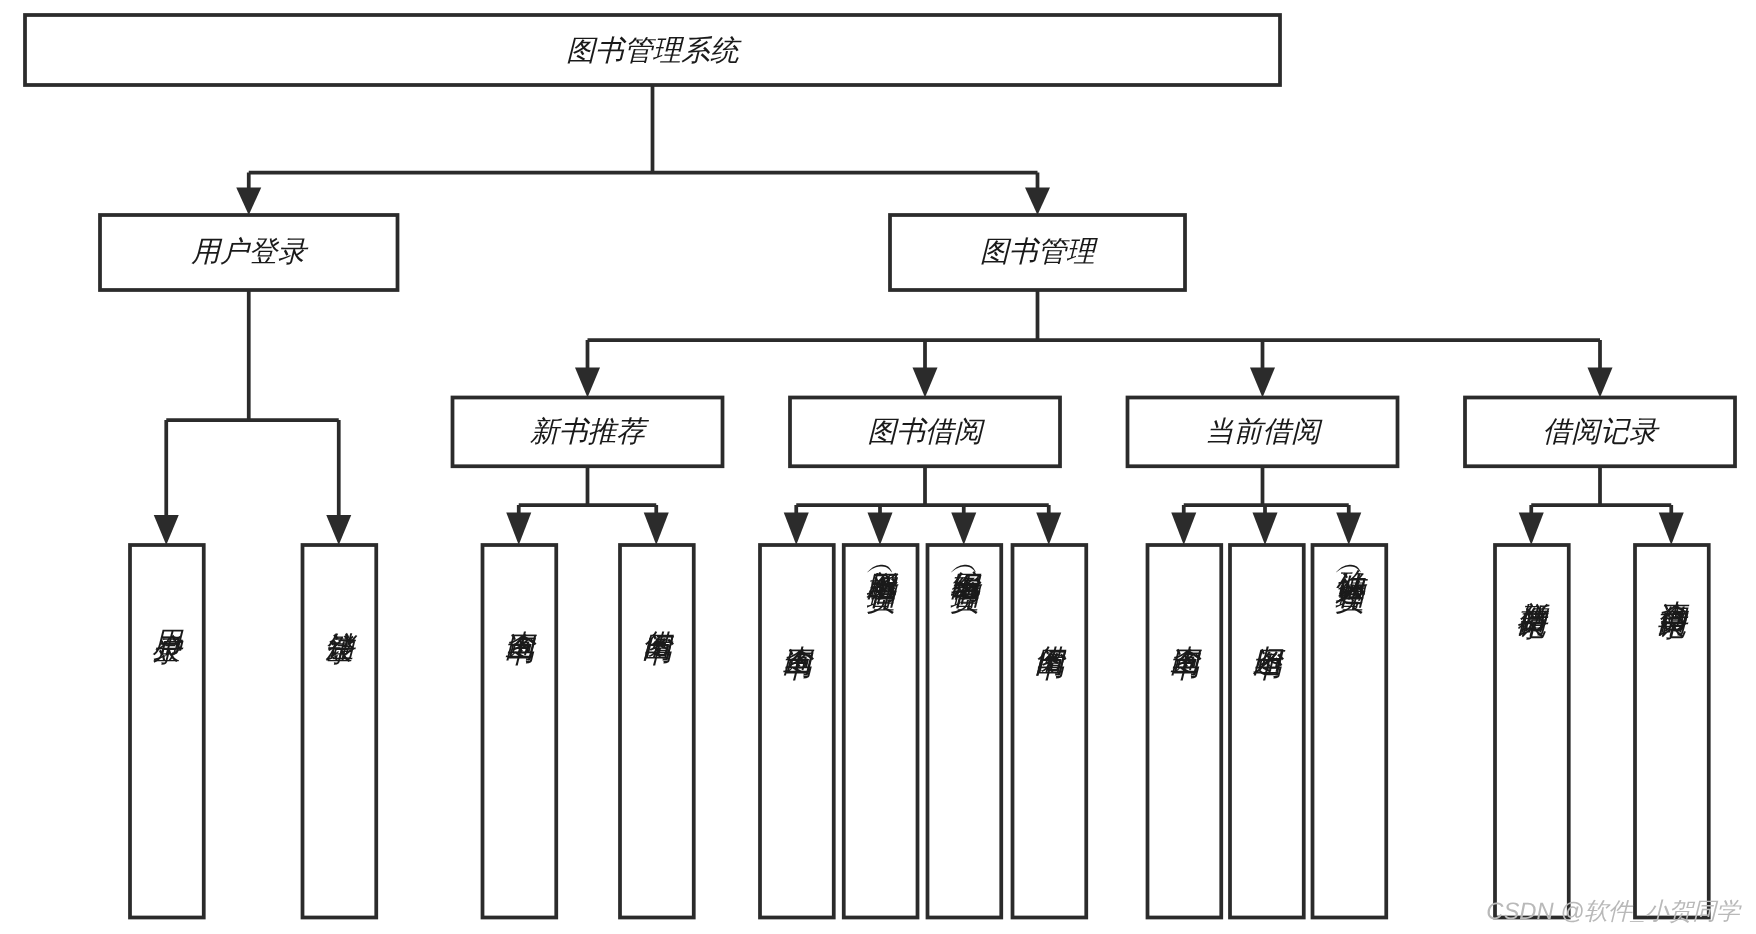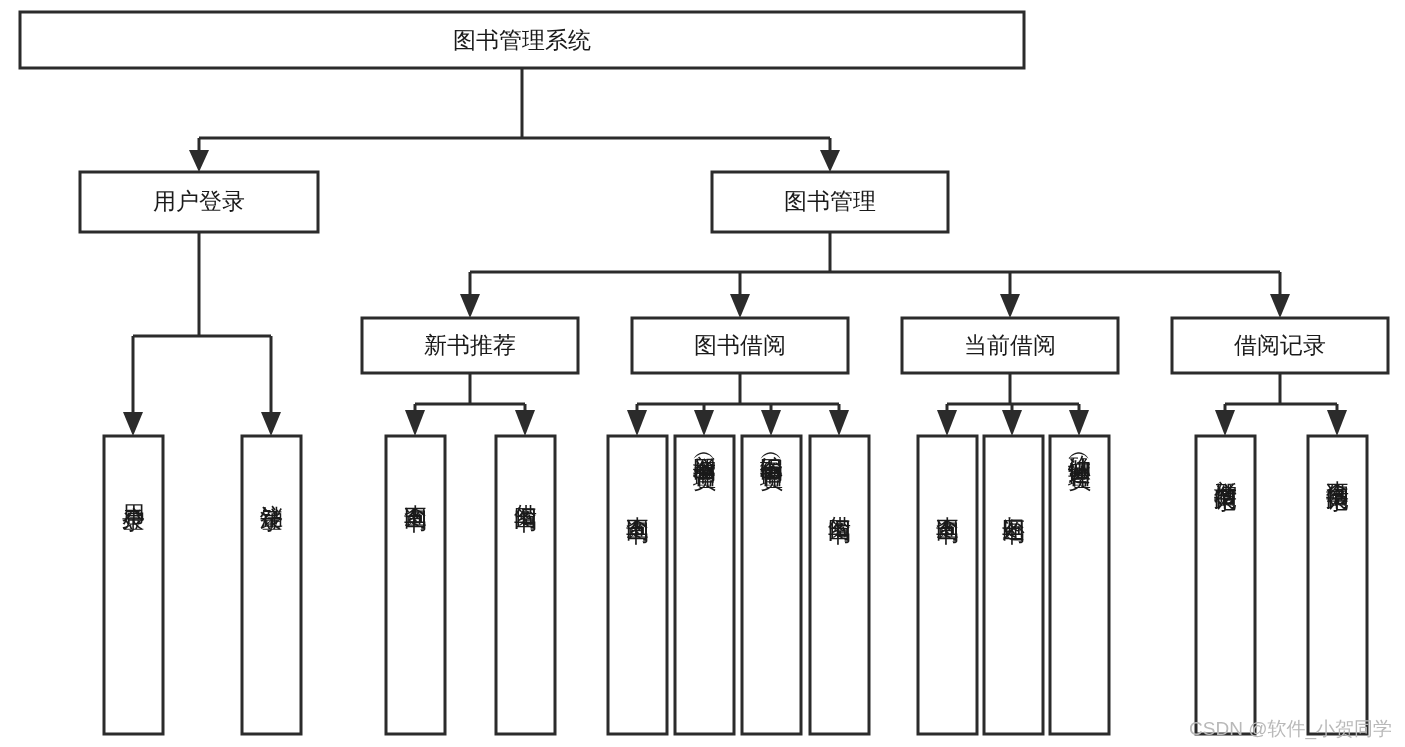--- a/index.html
+++ b/index.html
@@ -12,20 +12,21 @@
     width: 1405px;
     height: 747px;
     overflow: hidden;
     font-family: "Liberation Sans", "DejaVu Sans", sans-serif;
   }
   #diagram-root {
     position: relative;
     width: 1405px;
     height: 747px;
     background: #ffffff;
+    font-style: italic;
   }
   svg.diagram-canvas {
     position: absolute;
     left: 0;
     top: 0;
     width: 1405px;
     height: 747px;
     display: block;
   }
   .node-rect {

